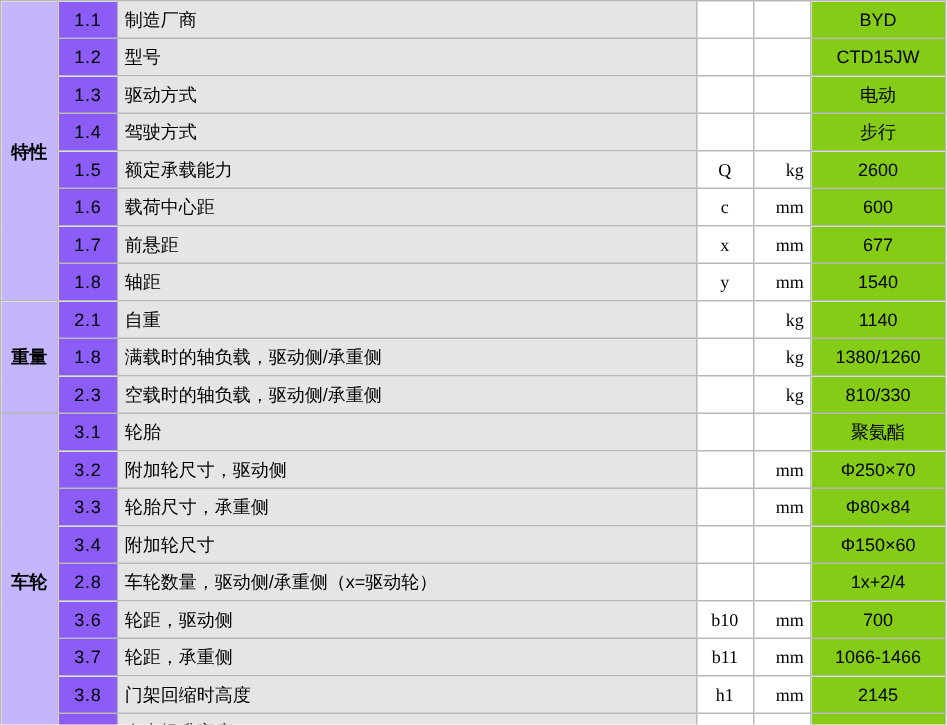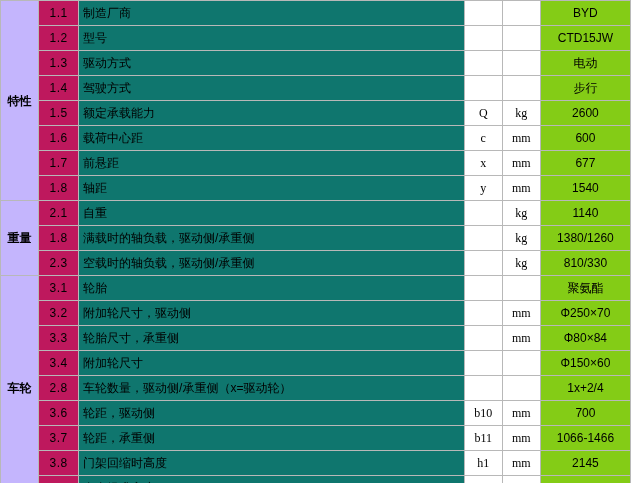--- a/index.html
+++ b/index.html
@@ -37,38 +37,38 @@
   col.c-unit  { width: 38px; }
   col.c-val   { width: 90px; }
 
   td.group {
     background: #c4b5fd;
     text-align: center;
     font-weight: bold;
     vertical-align: middle;
   }
   td.num {
-    background: #be185d;
+    background: #8b5cf6;
     text-align: center;
     letter-spacing: 0.5px;
   }
   td.name {
-    background: #0f766e;
+    background: #e5e5e5;
     text-align: left;
     padding-left: 8px;
   }
   td.sym {
     background: #ffffff;
     text-align: center;
     font-family: "Liberation Serif", "DejaVu Serif", serif;
     font-size: 12px;
   }
   td.unit {
     background: #ffffff;
-    text-align: center;
+    text-align: right;
     font-family: "Liberation Serif", "DejaVu Serif", serif;
     font-size: 12px;
   }
   td.val {
     background: #84cc16;
     text-align: center;
   }
 </style>
 </head>
 <body>

